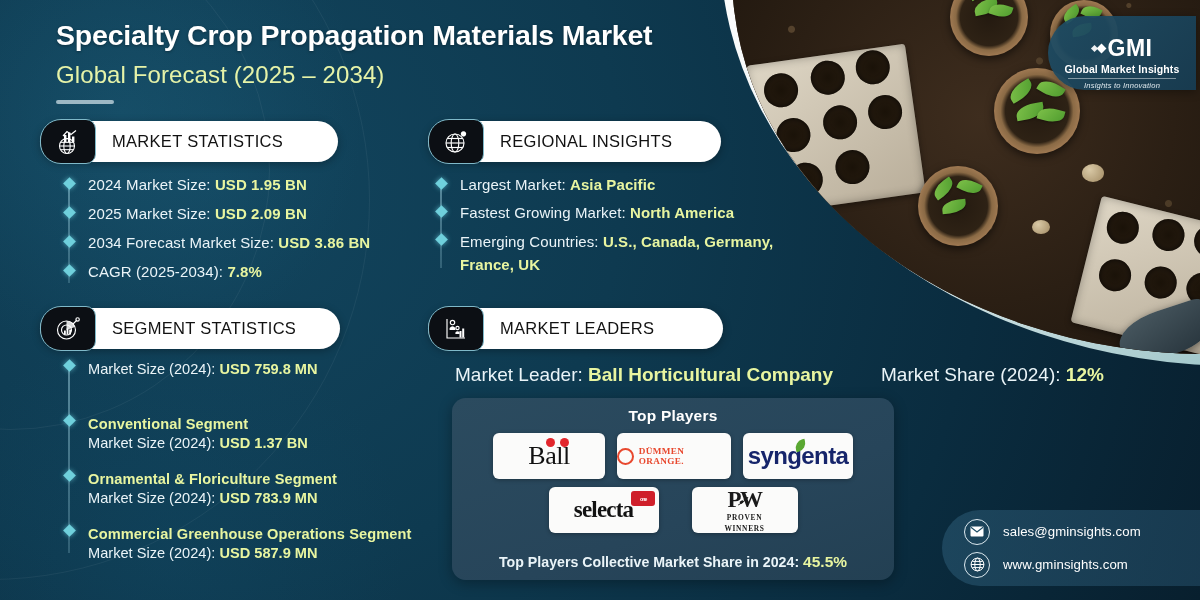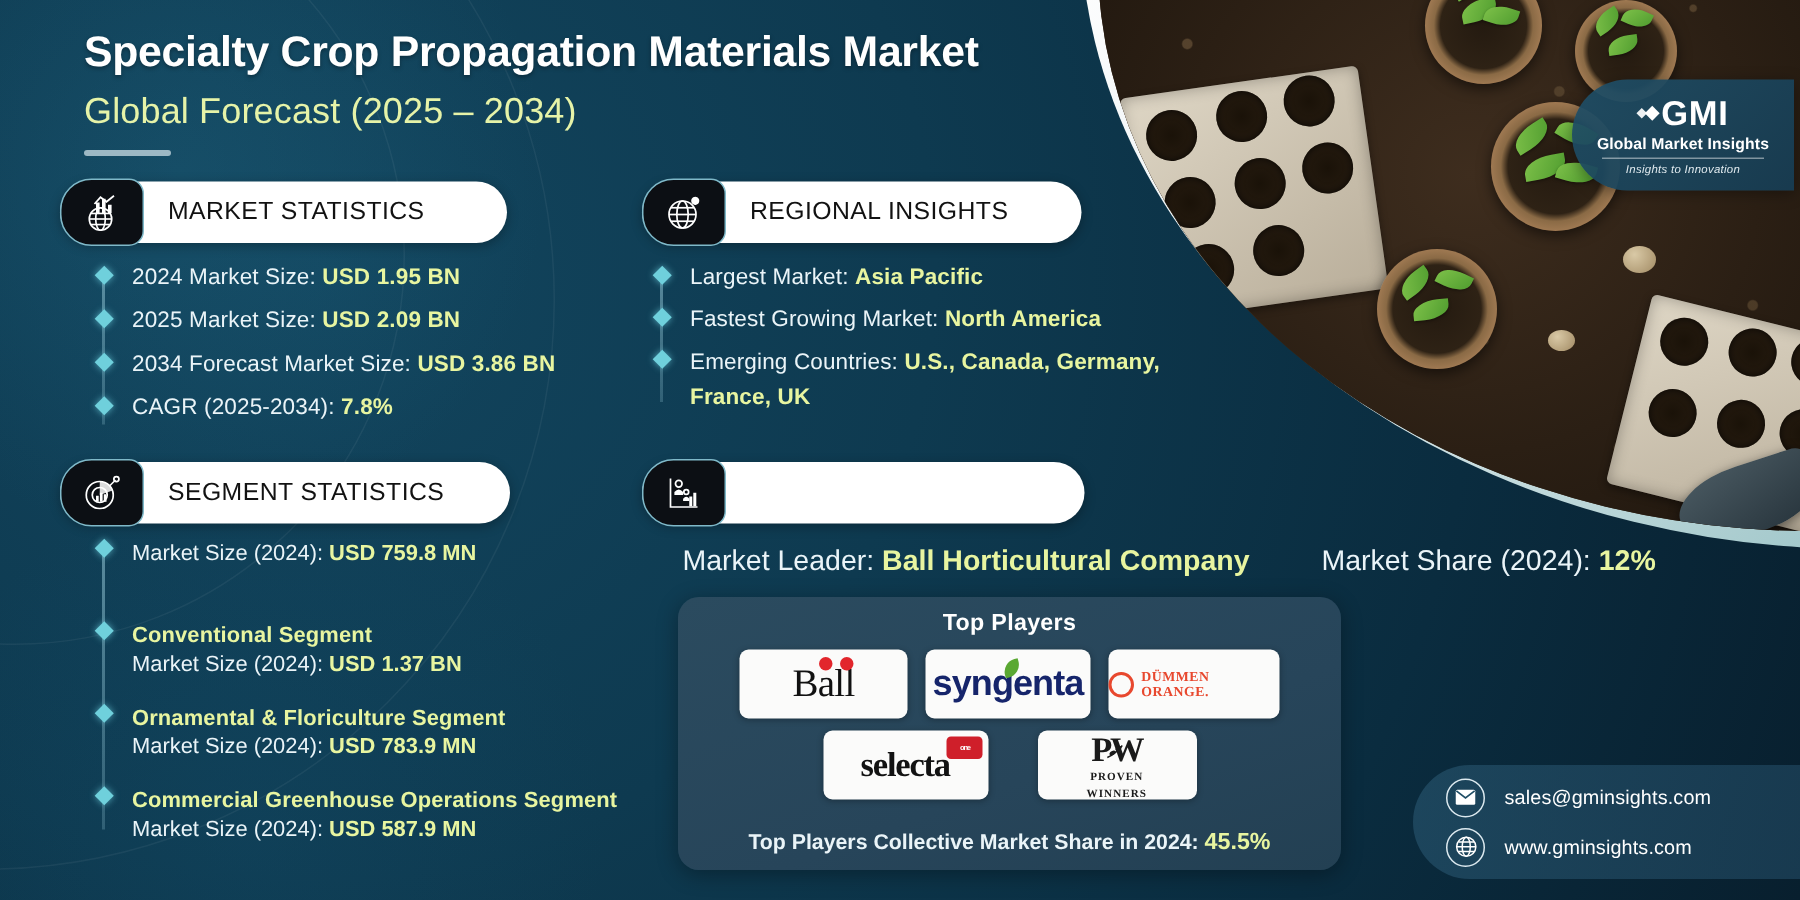--- a/index.html
+++ b/index.html
@@ -96,23 +96,22 @@
     position:absolute; border-radius:50%;
     background:radial-gradient(circle at 35% 32%, #d9c9a6, #a18a63);
   }
 
   
   .gmi {
     position:absolute; right:4px; top:16px;
     width:148px; height:74px;
     border-radius:40px 0 0 40px;
     background:linear-gradient(135deg, rgba(31,78,102,.93) 0%, rgba(23,60,82,.95) 100%);
-    display:flex; flex-direction:column; align-items:center; justify-content:center;
+    display:flex; flex-direction:column; align-items:center; justify-content:flex-end;
     box-shadow:0 2px 10px rgba(0,0,0,.35);
-    margin-top:37px;
   }
   .gmi-top { display:flex; align-items:center; gap:3px; }
   .gmi-diamonds { display:flex; align-items:center; gap:1px; }
   .gmi-dia { width:7px; height:7px; background:#fff; transform:rotate(45deg); }
   .gmi-dia.sm { width:5px; height:5px; opacity:.92; }
   .gmi-title { color:#fff; font-size:23px; font-weight:700; letter-spacing:.5px; line-height:1; }
   .gmi-sub { color:#fff; font-size:10.5px; font-weight:700; letter-spacing:.1px; margin-top:3px; }
   .gmi-rule { width:108px; height:1px; background:rgba(255,255,255,.45); margin:3px 0 2px; }
   .gmi-tag { color:#dfe9ee; font-size:7.6px; font-style:italic; letter-spacing:.2px; }
 
@@ -482,20 +481,21 @@
       <svg width="28" height="28" viewBox="0 0 28 28" fill="none" stroke="#ffffff" stroke-width="1.15">
         <path d="M5 4 L5 23 L23 23"></path>
         <circle cx="10.5" cy="7.5" r="2.2"></circle>
         <path d="M7.6 13 q2.9 -3.4 5.8 0 L13.4 15 L7.6 15 Z" fill="#fff" stroke="none"></path>
         <circle cx="15.5" cy="13" r="1.6"></circle>
         <path d="M13.4 17.5 q2.1 -2.6 4.2 0 L17.6 19 L13.4 19 Z" fill="#fff" stroke="none"></path>
         <rect x="17.5" y="16" width="2" height="6.5" fill="#fff" stroke="none"></rect>
         <rect x="20.2" y="13.5" width="2" height="9" fill="#fff" stroke="none"></rect>
       </svg>
     </div>
+    <div class="pill-label">MARKET LEADERS</div>
   </div>
 
   <div class="leader-row">
     <div class="leader-txt">
       <span>Market Leader:</span>
       <span class="hl">Ball Horticultural Company</span>
     </div>
     <div class="vdiv"></div>
     <div class="leader-txt">
       <span>Market Share (2024):</span>
@@ -507,30 +507,30 @@
     <div class="players-title">Top Players</div>
 
     <div class="logo-row">
       <div class="logo-box lb-ball">
         <div class="ball-logo">
           <span>Ball</span>
           <i class="ball-dot d1"></i>
           <i class="ball-dot d2"></i>
         </div>
       </div>
+      <div class="logo-box lb-dum">
+        <div class="dum-logo">
+          <span class="dum-o"></span>
+          <span class="dum-txt">DÜMMEN ORANGE.</span>
+        </div>
+      </div>
       <div class="logo-box lb-syn">
         <div class="syn-logo">
           <span>syngenta</span>
           <i class="syn-leaf"></i>
-        </div>
-      </div>
-      <div class="logo-box lb-dum">
-        <div class="dum-logo">
-          <span class="dum-o"></span>
-          <span class="dum-txt">DÜMMEN ORANGE.</span>
         </div>
       </div>
     </div>
 
     <div class="logo-row r2">
       <div class="logo-box lb-sel">
         <div class="sel-logo">
           <span>selecta</span>
           <span class="sel-badge">one</span>
         </div>

